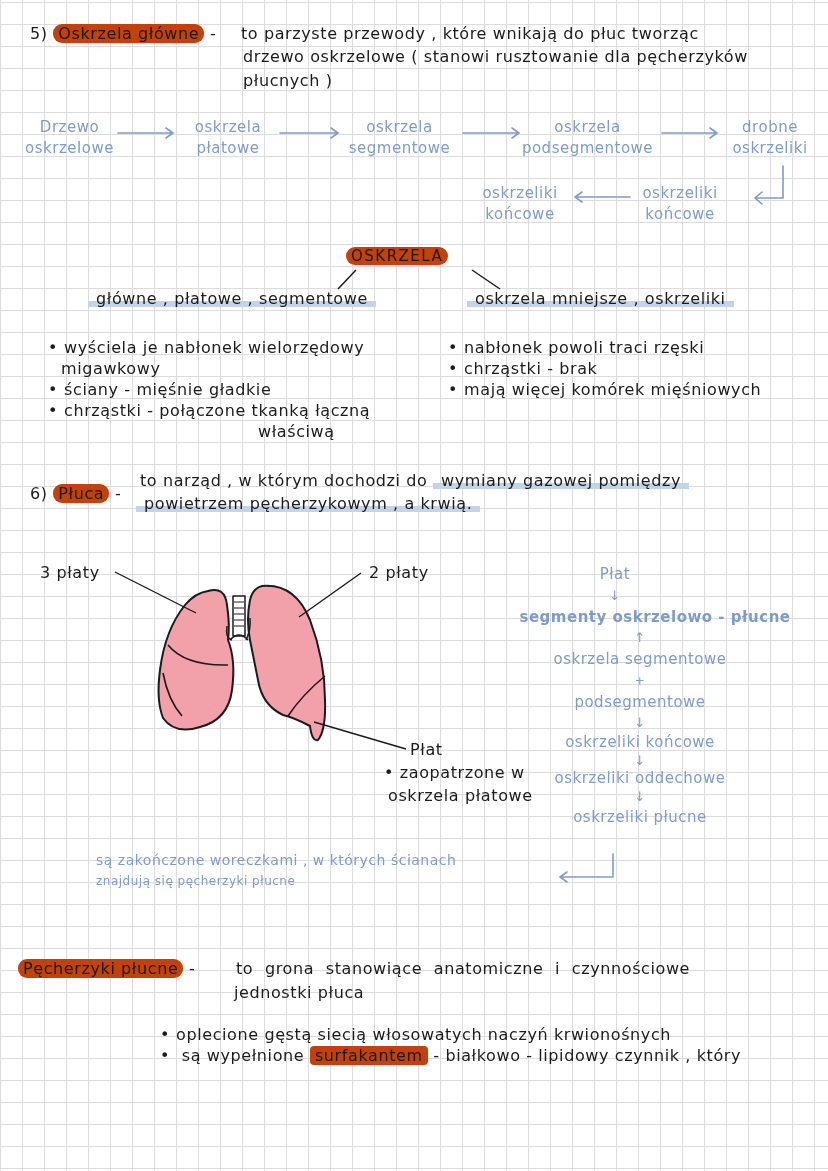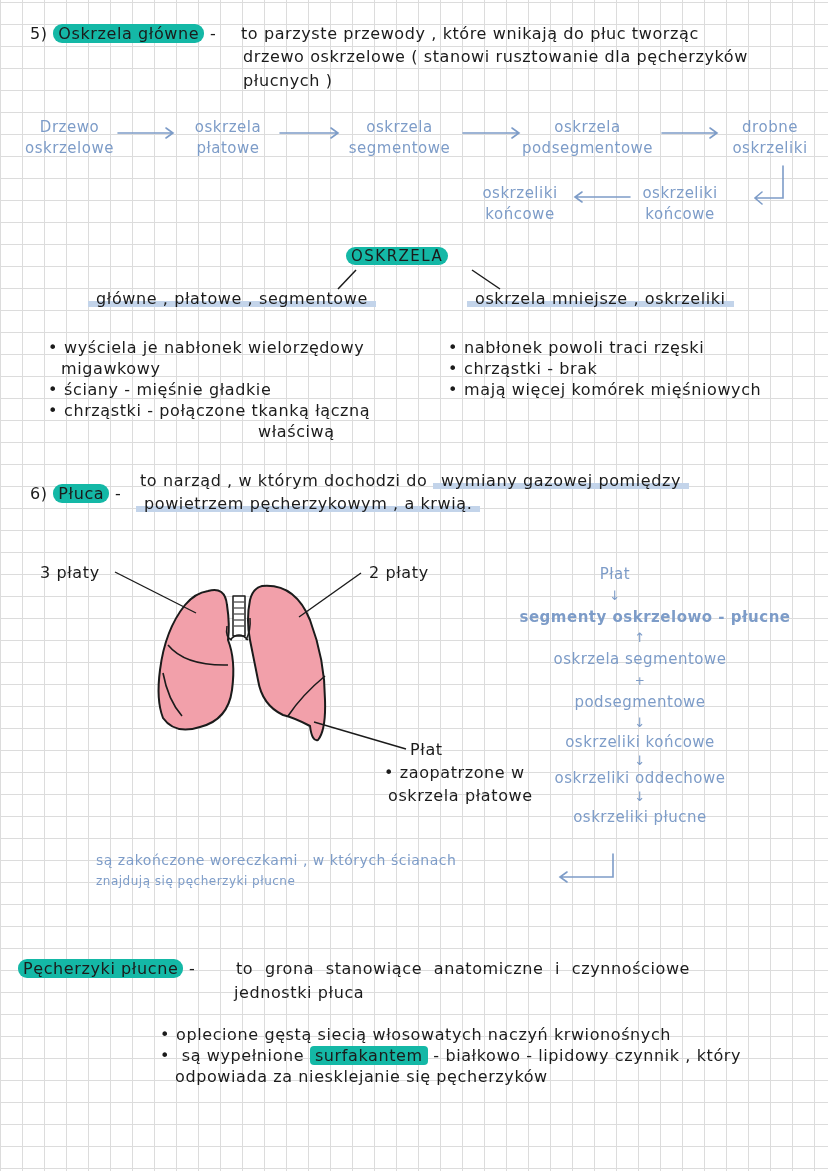--- a/index.html
+++ b/index.html
@@ -10,21 +10,21 @@
         linear-gradient(to right, #dcdcdc 1px, transparent 1px),
         linear-gradient(to bottom, #dcdcdc 1px, transparent 1px);
       background-size: 22px 22px;
       background-position: 0px 2px;
       font-family: "DejaVu Sans", sans-serif;
       color: #1b1b1b;
     }
     .abs { position: absolute; white-space: nowrap; }
     .ink { color: #1b1b1b; font-size: 16px; letter-spacing: 0.6px; }
     .blue { color: #7d9cc8; font-size: 15px; letter-spacing: 0.5px; }
-    .hl { background: #14b8a6; border-radius: 9px; padding: 0 5px; }
+    .hl { background: #c2410c; border-radius: 9px; padding: 0 5px; }
     .ul { background: linear-gradient(to top, transparent 1px, #c3d4ea 1px, #c3d4ea 7px, transparent 7px); padding: 0 8px; }
     .lh { line-height: 21px; }
     .center { text-align: center; }
     svg { position: absolute; overflow: visible; }
     .bul::before { content: "•"; margin-right: 6px; }
   </style>
 </head>
 <body>
 
 <div class="abs ink" style="left:30px; top:24px;">
@@ -170,14 +170,13 @@
 <div class="abs ink" style="left:236px; top:959px; word-spacing:6px;">to grona stanowiące anatomiczne i czynnościowe</div>
 <div class="abs ink" style="left:234px; top:983px;">jednostki płuca</div>
 
 <div class="abs ink lh" style="left:160px; top:1024px;">
   <div class="bul">oplecione gęstą siecią włosowatych naczyń krwionośnych</div>
   <div class="bul">
     <span>są wypełnione</span>
     <span class="hl" style="border-radius:4px;">surfakantem</span>
     <span>- białkowo - lipidowy czynnik , który</span>
   </div>
-  <div style="padding-left:15px;">odpowiada za niesklejanie się pęcherzyków</div>
 </div>
 
 </body></html>

